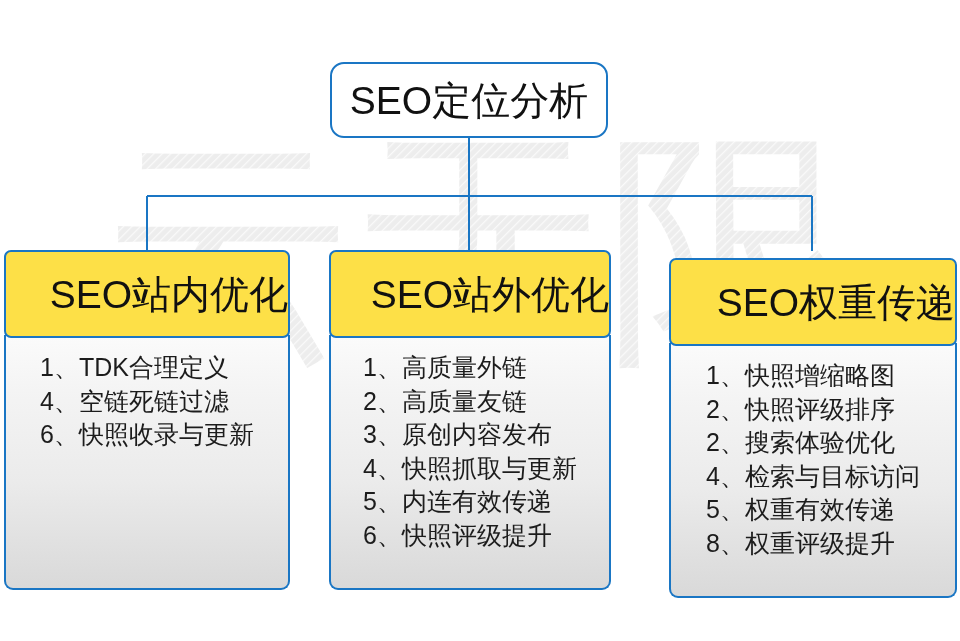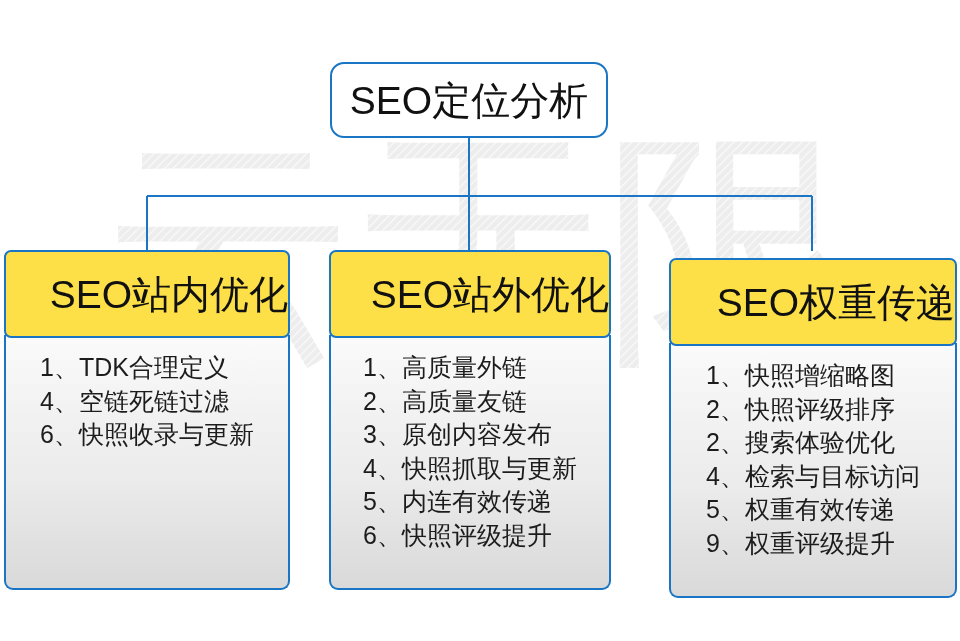--- a/index.html
+++ b/index.html
@@ -193,18 +193,18 @@
     <div class="col-header">
       <span class="col-header-label">SEO权重传递</span>
     </div>
     <div class="col-body">
       <ul>
         <li>1、快照增缩略图</li>
         <li>2、快照评级排序</li>
         <li>2、搜索体验优化</li>
         <li>4、检索与目标访问</li>
         <li>5、权重有效传递</li>
-        <li>9、权重评级提升</li>
+        <li>8、权重评级提升</li>
       </ul>
     </div>
   </div>
 
 </div>
 
 </body></html>

